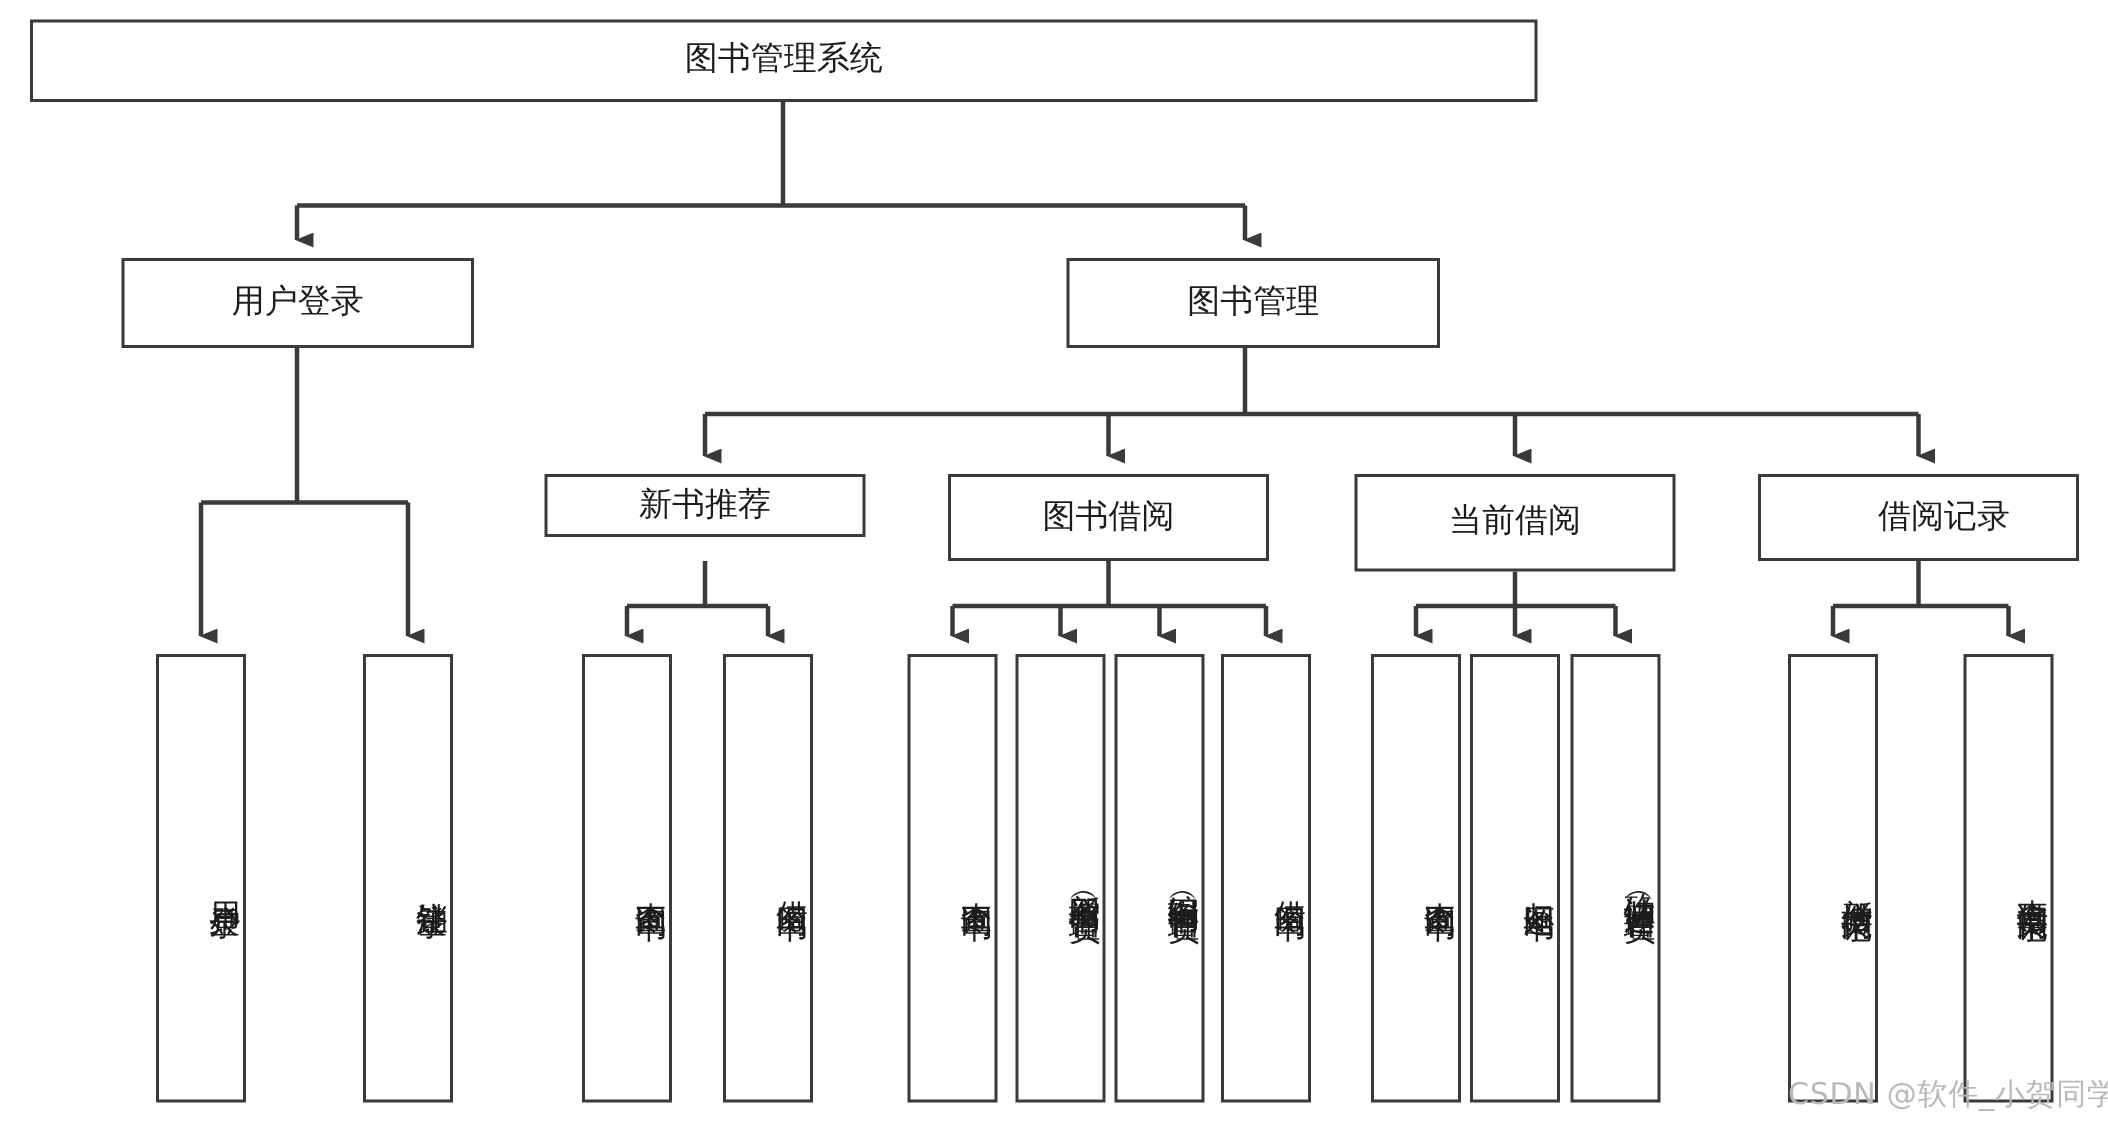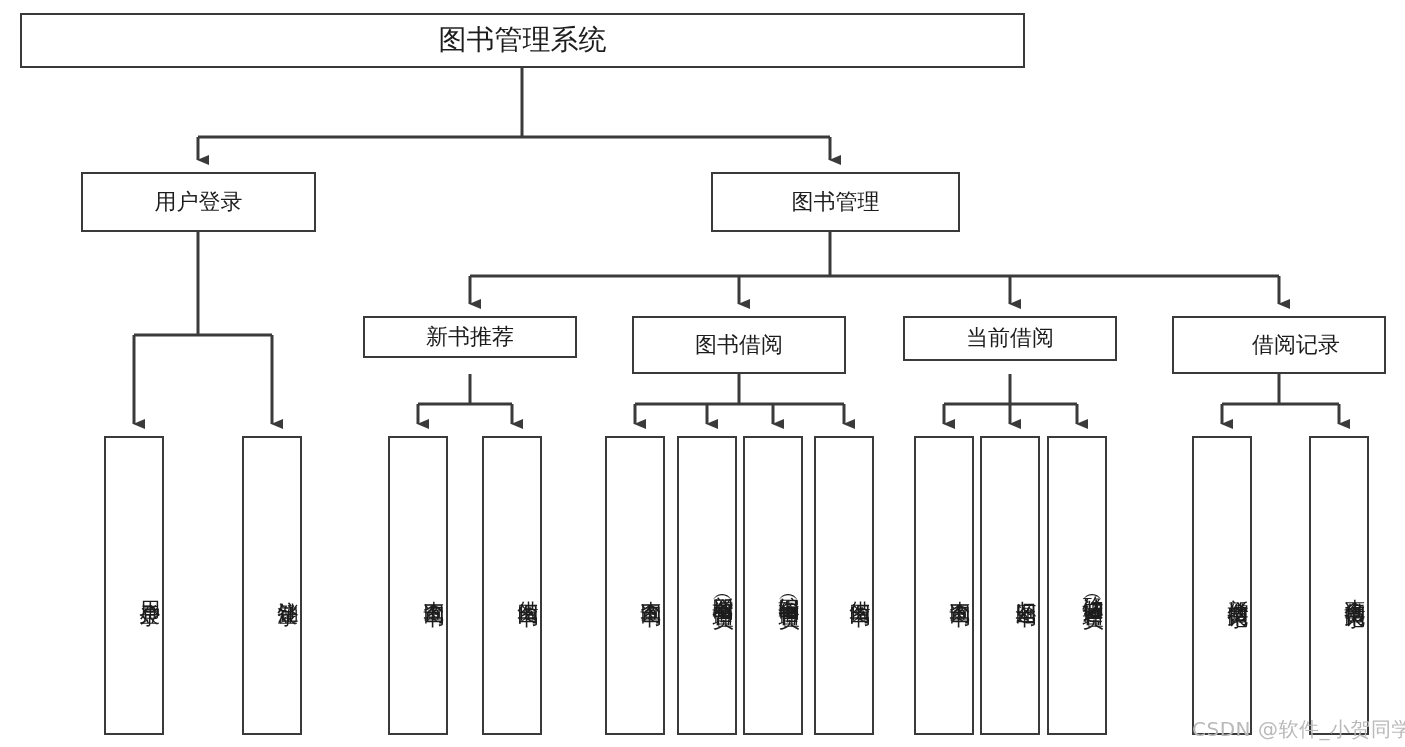--- a/index.html
+++ b/index.html
@@ -15,21 +15,21 @@
     box-sizing:border-box;
     background:#ffffff;
     border:2px solid #3a3a3a;
     display:flex;
     align-items:center;
     justify-content:center;
     color:#1c1c1c;
     line-height:1.22;
   }
   .node-h{font-size:22px;}
-  .node-root{font-size:28px;}
+  .node-root{font-size:22px;}
   .node-v{
     font-size:21px;
     writing-mode:vertical-rl;
     text-orientation:upright;
     letter-spacing:2px;
     align-items:flex-start;
     justify-content:center;
     padding-top:4px;
   }
   .node-v .vtext{
@@ -110,21 +110,21 @@
   <div class="node node-h" style="left:711px;top:172px;width:249px;height:60px;">
     <span>图书管理</span>
   </div>
 
   <div class="node node-h" style="left:363px;top:316px;width:214px;height:42px;">
     <span>新书推荐</span>
   </div>
   <div class="node node-h" style="left:632px;top:316px;width:214px;height:58px;">
     <span>图书借阅</span>
   </div>
-  <div class="node node-h" style="left:903px;top:316px;width:214px;height:45px;">
+  <div class="node node-h" style="left:903px;top:316px;width:214px;height:65px;">
     <span>当前借阅</span>
   </div>
   <div class="node node-h" style="left:1172px;top:316px;width:214px;height:58px;padding-left:34px;">
     <span>借阅记录</span>
   </div>
 
   <div class="node node-v" style="left:104px;top:436px;width:60px;height:299px;">
     <span class="vtext">用户登录</span>
   </div>
   <div class="node node-v" style="left:242px;top:436px;width:60px;height:299px;">

